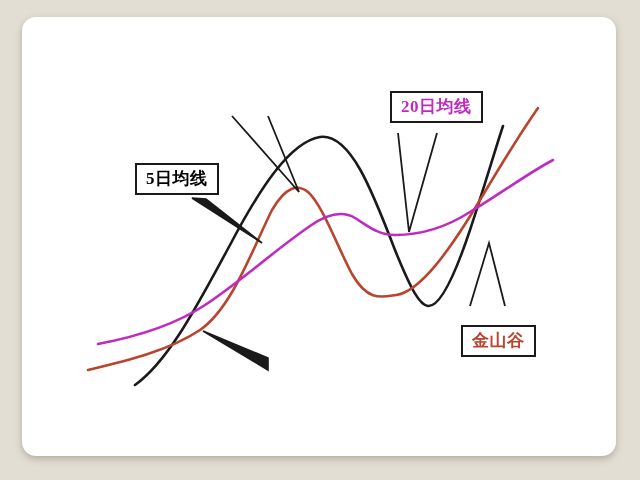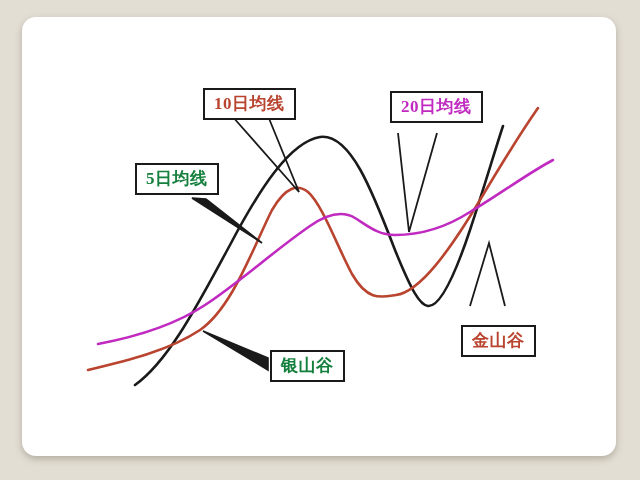--- a/index.html
+++ b/index.html
@@ -43,21 +43,21 @@
     position: absolute;
     background: #ffffff;
     border: 2px solid #1a1a1a;
     font-weight: bold;
     font-size: 17px;
     line-height: 1;
     padding: 5px 9px 6px 9px;
     white-space: nowrap;
     letter-spacing: 0.5px;
   }
-  .cl-black { color: #15803d; text-align: right; }
+  .cl-black { color: #000000; text-align: right; }
   .cl-red   { color: #b9442f; }
   .cl-magenta { color: #c02ac0; }
 
   #label-ma5  { left: 135px; top: 163px; }
   #label-ma10 { left: 203px; top: 88px;  }
   #label-ma20 { left: 390px; top: 91px; }
   #label-silver-valley { left: 270px; top: 350px; }
   #label-gold-valley   { left: 461px; top: 325px; font-family: Liberation Serif, serif; }
 </style>
 </head>
@@ -84,21 +84,19 @@
       <path d="M 398 133 L 409 232 L 437 133" stroke-width="1.8"></path>
 
       <path d="M 268 358 L 203 331 L 268 370 Z" stroke-width="1.6" fill="#1a1a1a"></path>
 
       <path d="M 470 306 L 489 243 L 505 306" stroke-width="1.8"></path>
     </g>
   </svg>
 
   <div class="callout cl-black" id="label-ma5">5日均线</div>
 
-  <div class="callout cl-red" id="label-ma10">10日均线</div>
 
   <div class="callout cl-magenta" id="label-ma20">20日均线</div>
 
-  <div class="callout cl-black" id="label-silver-valley">银山谷</div>
 
   <div class="callout cl-red" id="label-gold-valley">金山谷</div>
 
 </div>
 
 </body></html>

